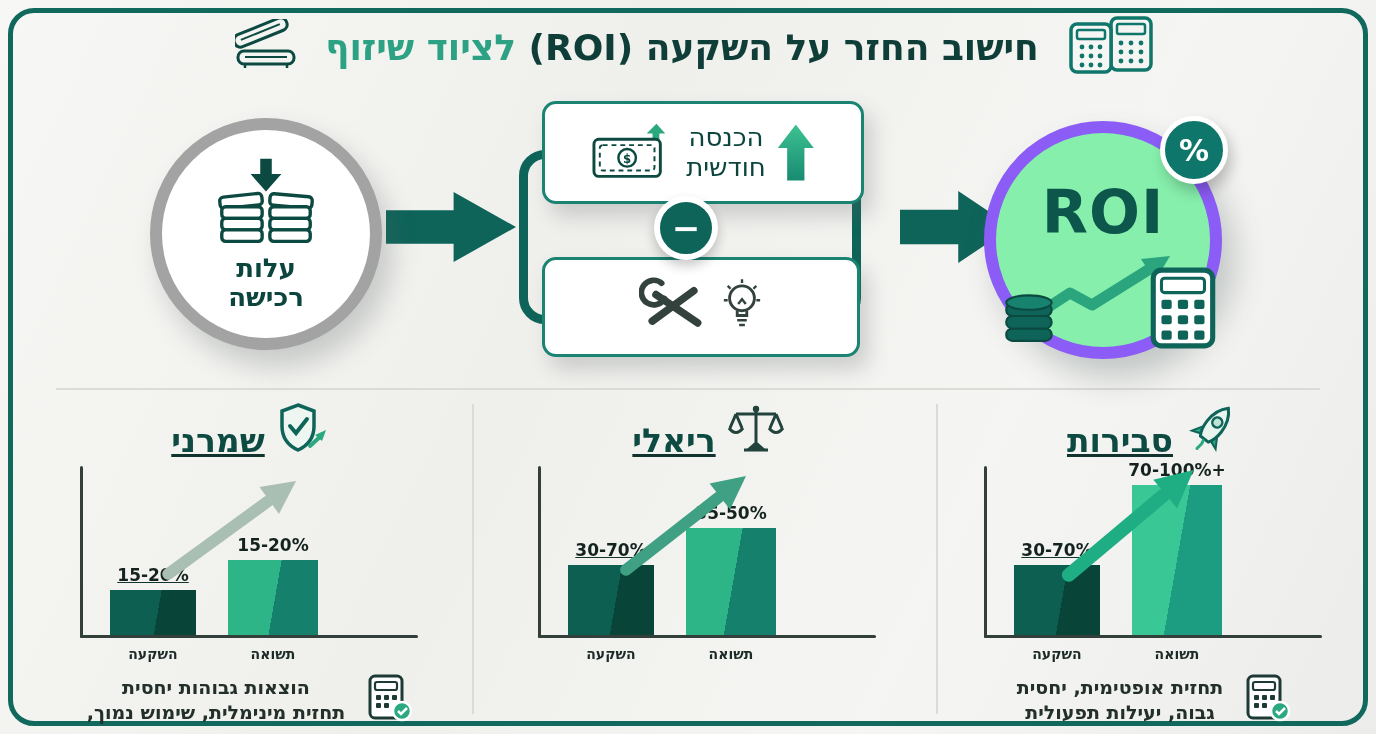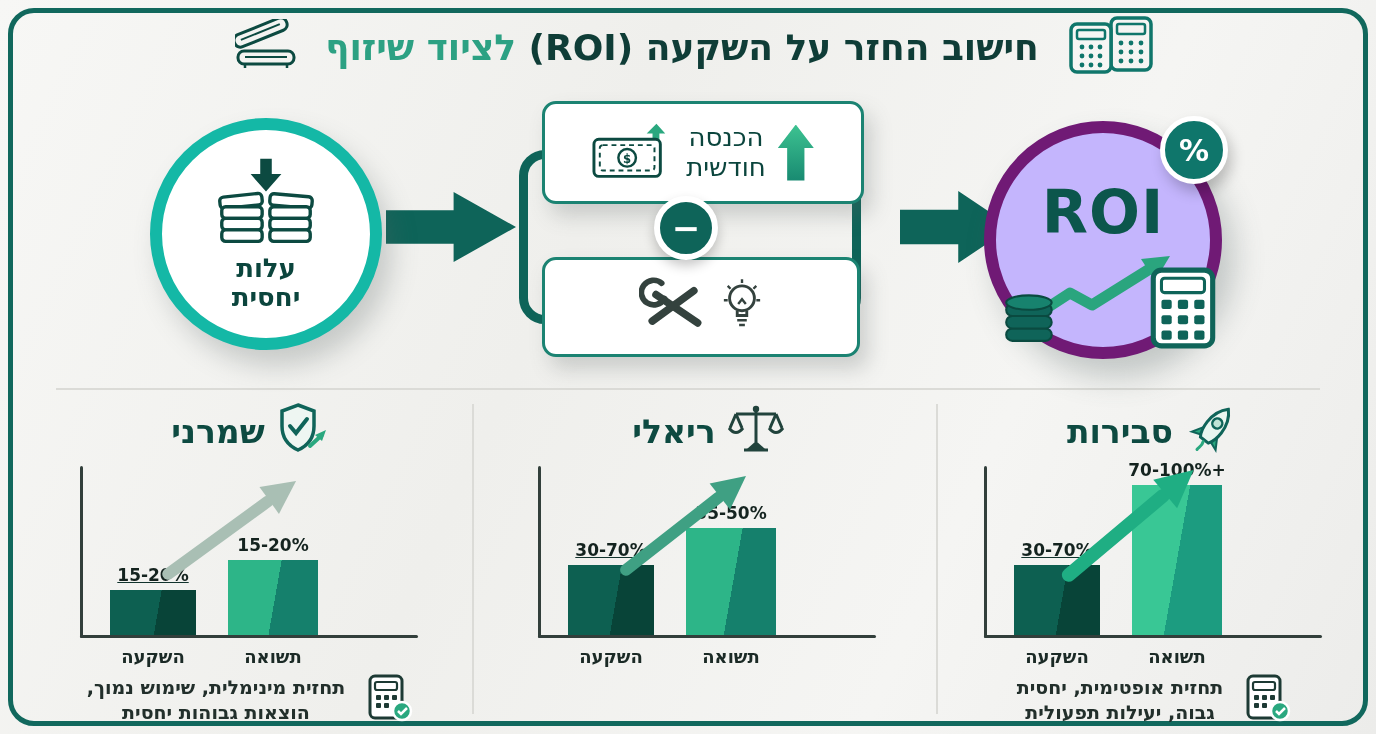--- a/index.html
+++ b/index.html
@@ -11,21 +11,21 @@
   }
   .frame{position:absolute;inset:8px;border:5px solid #11685d;border-radius:26px;pointer-events:none;z-index:0;}
 
   
   .header{position:absolute;top:8px;left:0;right:0;height:78px;display:flex;direction:rtl;
     align-items:center;justify-content:center;gap:26px;z-index:2;padding-left:16px;}
   .page-title{font-size:36px;font-weight:800;color:#0f3d37;white-space:nowrap;}
   .page-title .accent{color:#2ca183;}
 
   
-  .cost-circle{position:absolute;left:150px;top:118px;width:208px;height:208px;border:12px solid #14b8a6;
+  .cost-circle{position:absolute;left:150px;top:118px;width:208px;height:208px;border:12px solid #a3a3a3;
     border-radius:50%;background:#fff;box-shadow:10px 16px 26px rgba(90,100,100,.28);
     display:flex;flex-direction:column;align-items:center;justify-content:center;gap:4px;z-index:1;}
   .circle-label{font-size:26px;font-weight:800;color:#0b453d;text-align:center;line-height:1.12;}
 
   .flow-arrow{position:absolute;background:#0e6459;z-index:0;
     clip-path:polygon(0% 26%,52% 26%,52% 0%,100% 50%,52% 100%,52% 74%,0% 74%);
     filter:drop-shadow(5px 7px 5px rgba(0,0,0,.18));}
   #arrow1{left:386px;top:192px;width:130px;height:70px;}
   #arrow2{left:900px;top:191px;width:112px;height:72px;}
 
@@ -36,56 +36,56 @@
     gap:12px;padding:0 12px;z-index:2;}
   #income-box{left:542px;top:101px;width:292px;height:97px;}
   #expenses-box{left:542px;top:257px;width:288px;height:94px;}
   .box-label{font-size:26px;font-weight:400;color:#0b453d;text-align:center;line-height:1.12;}
   .up-arrow-block{width:36px;height:56px;background:linear-gradient(180deg,#3dc291,#188a71);
     clip-path:polygon(50% 0,100% 42%,74% 42%,74% 100%,26% 100%,26% 42%,0 42%);}
   .minus-circle{position:absolute;left:654px;top:196px;width:52px;height:52px;background:#0e6459;
     border:6px solid #fff;border-radius:50%;box-shadow:0 6px 12px rgba(0,0,0,.22);color:#fff;
     display:flex;align-items:center;justify-content:center;font-size:34px;font-weight:800;line-height:1;z-index:3;}
 
-  .roi-circle{position:absolute;left:984px;top:121px;width:214px;height:214px;border:12px solid #701a75;
-    border-radius:50%;background:#c4b5fd;box-shadow:12px 18px 30px rgba(80,95,95,.3);z-index:1;}
+  .roi-circle{position:absolute;left:984px;top:121px;width:214px;height:214px;border:12px solid #8b5cf6;
+    border-radius:50%;background:#86efac;box-shadow:12px 18px 30px rgba(80,95,95,.3);z-index:1;}
   .roi-text{position:absolute;left:0;right:0;top:44px;text-align:center;font-size:60px;font-weight:800;
     color:#0c564c;letter-spacing:1px;}
   .trend-svg{position:absolute;left:22px;top:116px;width:170px;height:84px;}
   .coins-svg{position:absolute;left:6px;top:152px;width:58px;height:60px;}
   .roi-calc-svg{position:absolute;right:-8px;top:134px;width:68px;height:84px;}
   .pct-badge{position:absolute;left:1160px;top:116px;width:58px;height:58px;border-radius:50%;
     background:#0f766b;border:5px solid #fff;box-shadow:4px 8px 14px rgba(0,0,0,.22);color:#fff;
     font-size:30px;font-weight:800;display:flex;align-items:center;justify-content:center;z-index:4;}
 
   
   .h-divider{position:absolute;top:388px;left:56px;right:56px;height:2px;background:#dbdbd7;}
   .v-divider{position:absolute;top:404px;bottom:20px;width:2px;background:#dbdbd7;}
   #vdiv1{left:472px;} #vdiv2{left:936px;}
 
   
   .panel{position:absolute;top:398px;display:flex;flex-direction:column;align-items:center;z-index:1;}
   #panel-0{left:40px;width:420px;}
   #panel-1{left:490px;width:436px;}
   #panel-2{left:944px;width:420px;}
-  .panel-header{display:flex;direction:rtl;align-items:center;gap:12px;height:58px;margin-top:4px;}
+  .panel-header{display:flex;direction:rtl;align-items:flex-end;gap:12px;height:58px;margin-top:4px;text-decoration:underline;}
   .panel-title{font-size:33px;font-weight:800;color:#0d4a41;}
 
   .chart{position:relative;width:340px;height:168px;margin-top:10px;margin-bottom:32px;}
   .axis-y{position:absolute;left:0;top:-4px;bottom:0;width:3px;background:#323f3b;border-radius:2px;}
   .axis-x{position:absolute;left:0;bottom:0;width:338px;height:3px;background:#323f3b;border-radius:2px;}
   .bar-slot{position:absolute;bottom:3px;display:flex;flex-direction:column;align-items:center;
     justify-content:flex-end;z-index:1;}
   .slot-0{left:30px;width:86px;text-decoration:underline;} .slot-1{left:148px;width:90px;}
   .bar-value{font-size:17px;font-weight:700;color:#14231f;margin-bottom:5px;white-space:nowrap;}
   .bar{width:100%;}
   .bar.dark{background:linear-gradient(100deg,#0d6051 0%,#0d6051 55%,#084438 55%);}
   .bar.green{background:linear-gradient(100deg,#2db588 0%,#2db588 52%,#15806c 52%);}
   .bar.green-bright{background:linear-gradient(100deg,#39c795 0%,#39c795 50%,#1c9c80 50%);}
-  .cat-label{position:absolute;top:176px;font-size:18px;font-weight:600;color:#1b2a26;text-align:center;}
+  .cat-label{position:absolute;top:176px;font-size:14px;font-weight:600;color:#1b2a26;text-align:center;}
   .cat-0{left:30px;width:86px;} .cat-1{left:148px;width:90px;}
   .chart-arrow{position:absolute;left:58px;top:-6px;width:205px;height:132px;z-index:2;pointer-events:none;}
 
   .caption{display:flex;direction:rtl;align-items:center;gap:22px;margin-top:4px;}
   .caption-text{font-size:19px;font-weight:600;color:#222f2b;text-align:center;line-height:1.34;}
 </style>
 </head>
 <body>
 
 <div class="frame"></div>
@@ -153,21 +153,21 @@
         <rect x="6" y="76" width="42" height="12" rx="4"></rect>
         <rect x="56" y="40" width="44" height="12" rx="4" transform="rotate(5 78 46)"></rect>
         <rect x="56" y="52" width="42" height="12" rx="4"></rect>
         <rect x="56" y="64" width="42" height="12" rx="4"></rect>
         <rect x="56" y="76" width="42" height="12" rx="4"></rect>
       </g>
     </svg>
   </span>
   <div class="circle-label">
     <div>עלות</div>
-    <div>יחסית</div>
+    <div>רכישה</div>
   </div>
 </div>
 
 <div id="arrow1" class="flow-arrow"></div>
 
 <div class="sum-bracket"></div>
 
 <div id="income-box" class="flow-box">
   <span>
     <svg width="82" height="58" viewBox="0 0 84 58">
@@ -296,22 +296,22 @@
             <rect x="17" y="21" width="5" height="5" rx="1"></rect>
             <rect x="25" y="21" width="5" height="5" rx="1"></rect>
           <rect x="9" y="29" width="5" height="5" rx="1"></rect>
             <rect x="17" y="29" width="5" height="5" rx="1"></rect>
         </g>
         <circle cx="35" cy="37" r="9" fill="#2aa87f" stroke="#fff" stroke-width="2.5"></circle>
         <path d="M31 37 l3 3 6 -6" stroke="#fff" stroke-width="2.5" fill="none"></path>
       </svg>
     </span>
     <div class="caption-text">
+      <div>הוצאות גבוהות יחסית</div>
       <div>תחזית מינימלית, שימוש נמוך,</div>
-      <div>הוצאות גבוהות יחסית</div>
     </div>
   </div>
 </div>
 
 <div id="panel-1" class="panel">
   <div class="panel-header">
     <span>
       <svg width="56" height="54" viewBox="0 0 56 54">
         <g fill="none" stroke="#21433c" stroke-width="3">
           <path d="M28 7 V40"></path>

